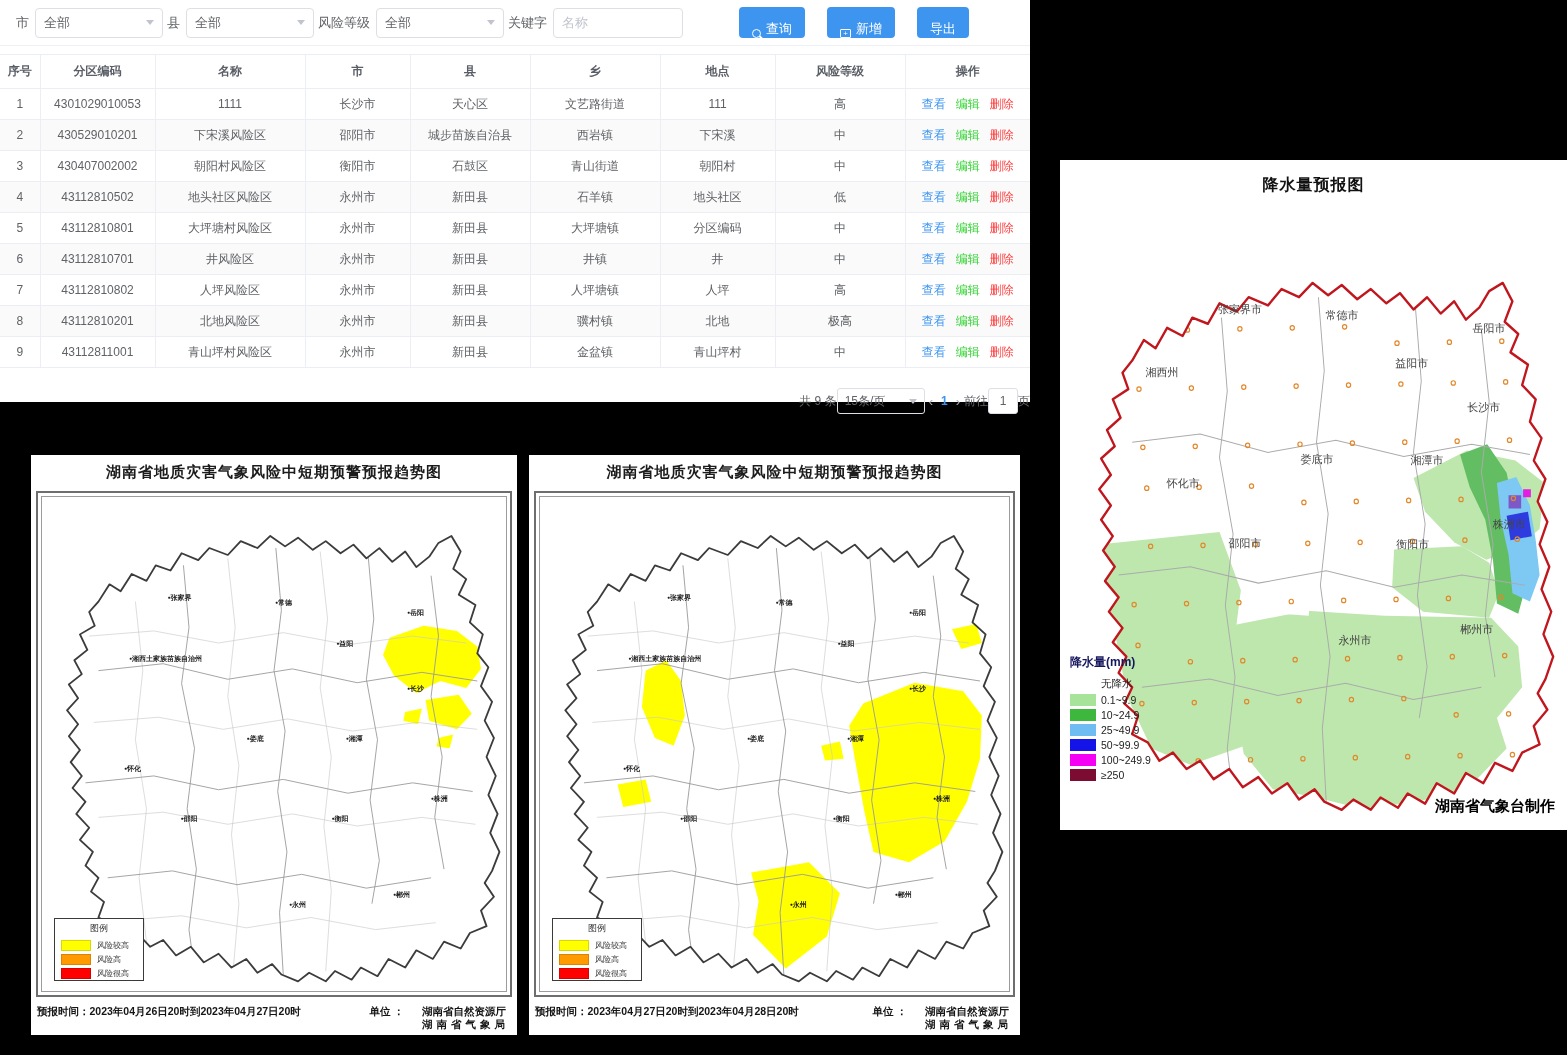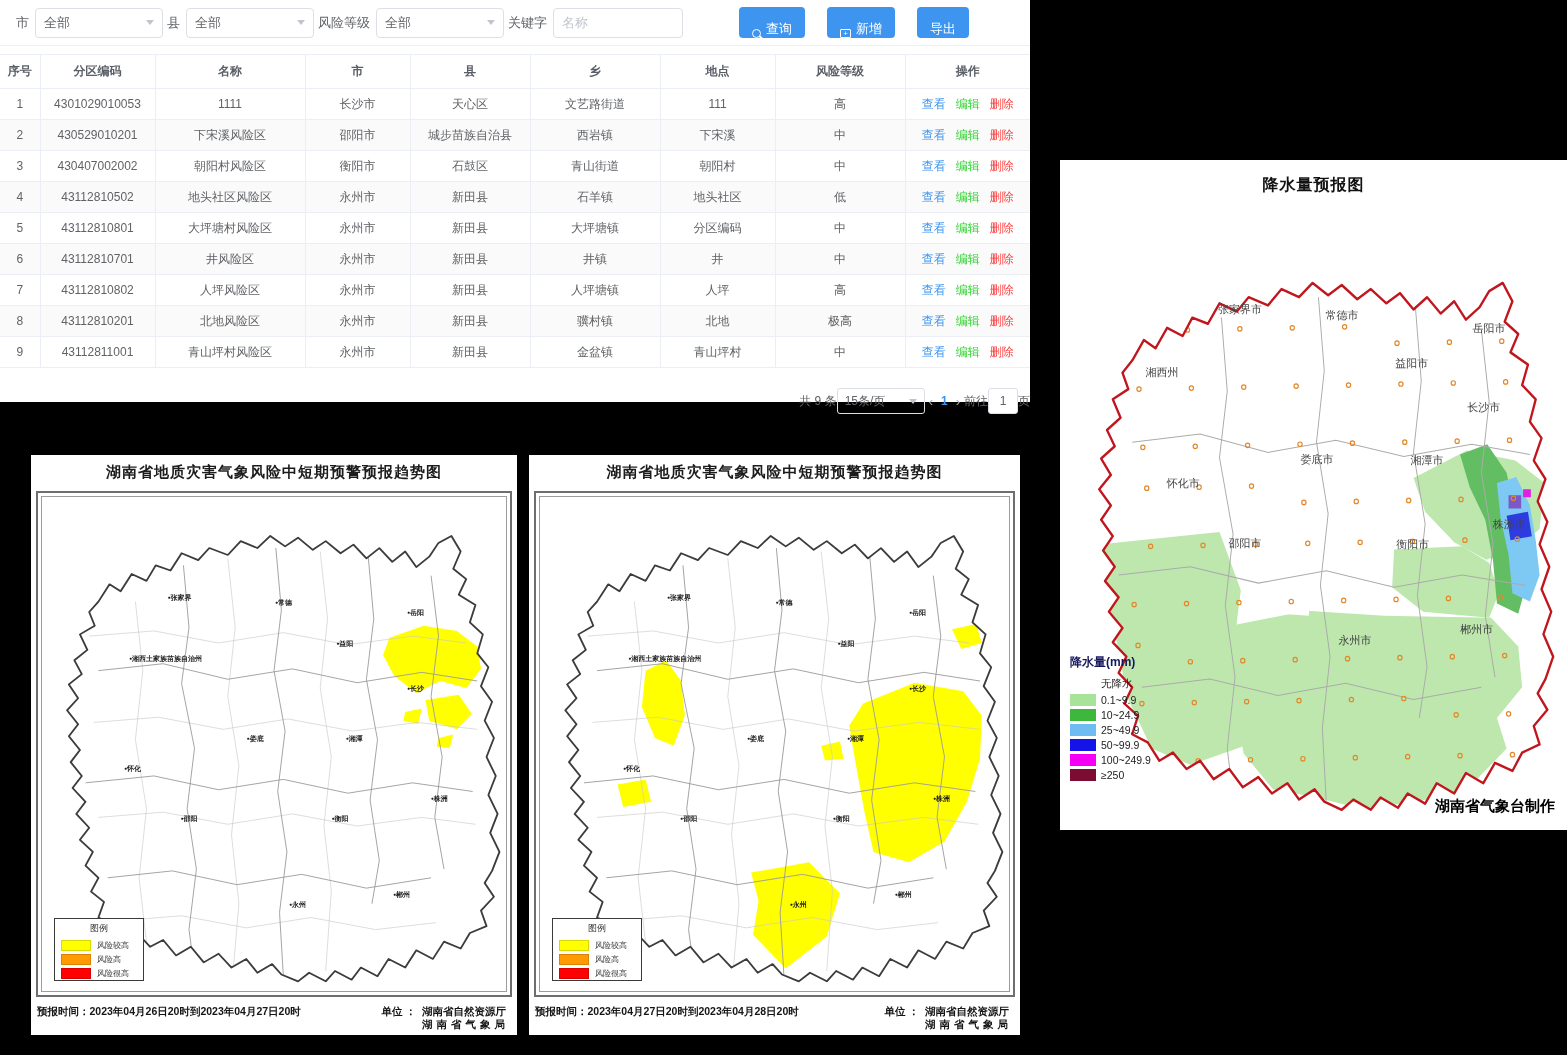--- a/index.html
+++ b/index.html
@@ -46,21 +46,21 @@
   .map-frame::before { content:''; position:absolute; inset:3px; border:1px solid #9c9c9c; pointer-events:none; z-index:2; }
   .map-frame svg { position:absolute; inset:5px; width:calc(100% - 10px); height:calc(100% - 10px); }
   .t-label { position:absolute; font-size:7px; color:#1e1e1e; transform:translate(-50%,-50%); white-space:nowrap; z-index:3; font-weight:bold; }
   .t-label .dot { font-size:5px; vertical-align:1px; }
   .legend-box { position:absolute; left:16px; bottom:14px; width:90px; background:#fff; border:1px solid #3a3a3a; z-index:4; padding-bottom:1px; }
   .legend-box .legend-title { text-align:center; font-size:9px; color:#333; padding:3px 0 2px; }
   .legend-item { display:flex; align-items:center; margin:3px 6px 0; }
   .legend-swatch { width:30px; height:11px; margin-right:6px; border:1px solid rgba(0,0,0,.15); }
   .legend-label { font-size:8px; color:#333; }
   .trend-footer { position:absolute; left:6px; right:8px; bottom:4px; display:flex; justify-content:space-between; align-items:flex-start; font-size:10.5px; font-weight:bold; color:#151515; }
-  .unit-wrap { display:flex; gap:6px; }
+  .unit-wrap { display:flex; gap:18px; }
   .unit-lines { display:flex; flex-direction:column; line-height:1.25; }
   .unit-line2 { letter-spacing:4px; }
 
   
   .rain-card { position:absolute; left:1060px; top:160px; width:507px; height:670px; background:#fff; }
   .rain-title { text-align:center; font-size:16px; font-weight:bold; color:#111; margin-top:15px; letter-spacing:1px; }
   .rain-subtitle { text-align:center; font-size:14px; color:#222; margin-top:7px; }
   .rain-svg-wrap { position:absolute; left:14px; top:78px; right:8px; bottom:10px; }
   .rain-svg-wrap svg { width:100%; height:100%; }
   .rain-label { position:absolute; font-size:11px; color:#444; transform:translate(-50%,-50%); white-space:nowrap; z-index:3; }

